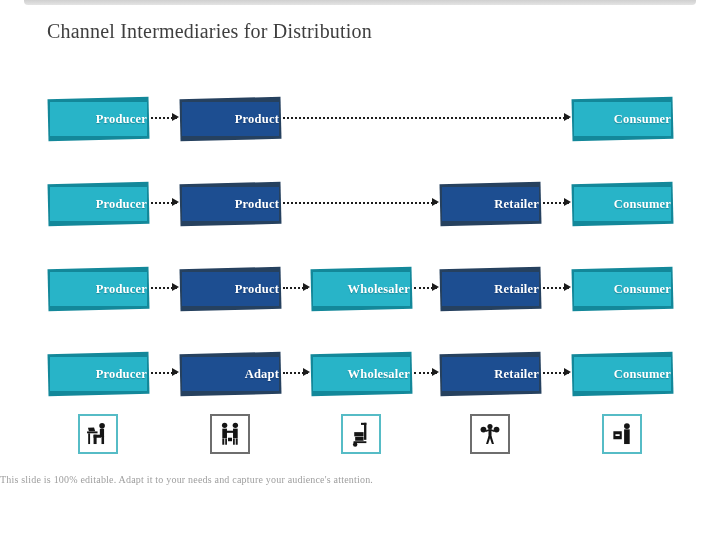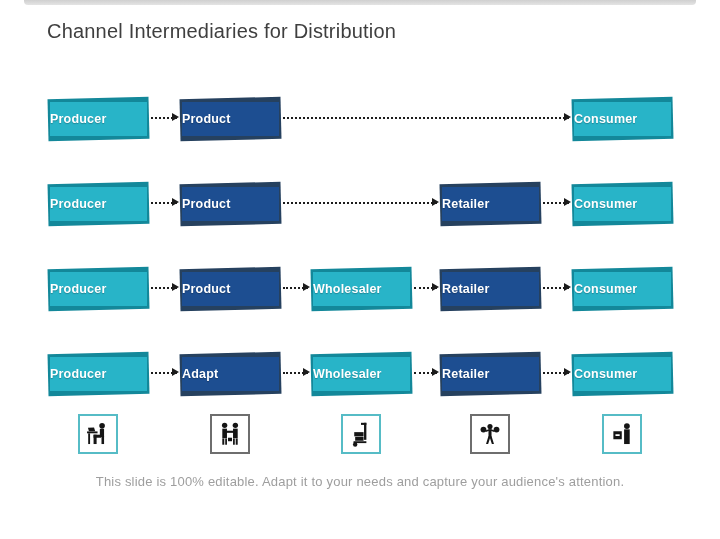--- a/index.html
+++ b/index.html
@@ -1,58 +1,58 @@
 <!DOCTYPE html>
 <html><head>
 <meta charset="utf-8">
 <style>
   html,body{margin:0;padding:0;background:#ffffff;}
   .slide{
     position:relative;width:720px;height:539px;background:#ffffff;overflow:hidden;
-    font-family:Liberation Sans, sans-serif;
+    font-family:Liberation Serif, serif;
   }
   .top-bar{
     position:absolute;left:24px;top:-3px;width:672px;height:8px;
     background:linear-gradient(#c3c3c3,#e4e4e4);border-radius:4px;
   }
   .title{
     position:absolute;left:47px;top:20px;margin:0;
     font-size:20px;font-weight:400;color:#3f3f3f;letter-spacing:.2px;
   }
   .node{
     position:absolute;width:97px;height:34px;z-index:2;
     display:flex;align-items:center;justify-content:center;
   }
   .node::before{
     content:"";position:absolute;left:-2px;right:-2px;top:-4px;bottom:-4px;
     background:var(--back,#13889a);transform:rotate(-1.4deg);z-index:-1;
   }
   .node-face{
     position:absolute;inset:0;background:var(--face,#28b4c8);
-    display:flex;align-items:center;justify-content:flex-start;
+    display:flex;align-items:center;justify-content:flex-end;
   }
   .node-label{
     color:#ffffff;font-size:12.5px;font-weight:700;letter-spacing:.2px;
     text-shadow:0 1px 1px rgba(0,0,0,.25);position:relative;
   }
   .arrow{position:absolute;height:0;border-top:2.5px dotted #1c1c1c;z-index:1;}
   .arrow::after{
     content:"";position:absolute;right:-2px;top:-6px;width:0;height:0;
     border-left:7px solid #1c1c1c;border-top:4.5px solid transparent;border-bottom:4.5px solid transparent;
   }
   .icon-box{
     position:absolute;width:40px;height:40px;background:#ffffff;box-sizing:border-box;
     display:flex;align-items:center;justify-content:center;
   }
   .icon-box.teal{border:2px solid #56bcc6;}
   .icon-box.gray{border:2px solid #6e6e6e;}
   .icon-box svg{display:block;}
   .caption{
-    position:absolute;left:0;top:474px;width:720px;text-align:center;
-    font-size:13px;color:#9e9e9e;letter-spacing:.2px;
+    position:absolute;left:0;top:474px;width:720px;text-align:left;
+    font-size:10px;color:#9e9e9e;letter-spacing:.2px;
   }
 </style>
 </head>
 <body>
 
 <div class="slide">
   <div class="top-bar"></div>
   <h1 class="title">Channel Intermediaries for Distribution</h1>
   <div id="diagram">
       <div class="node" style="left: 50px; top: 102px; --face: #28b4c8; --back: #13889a;">

